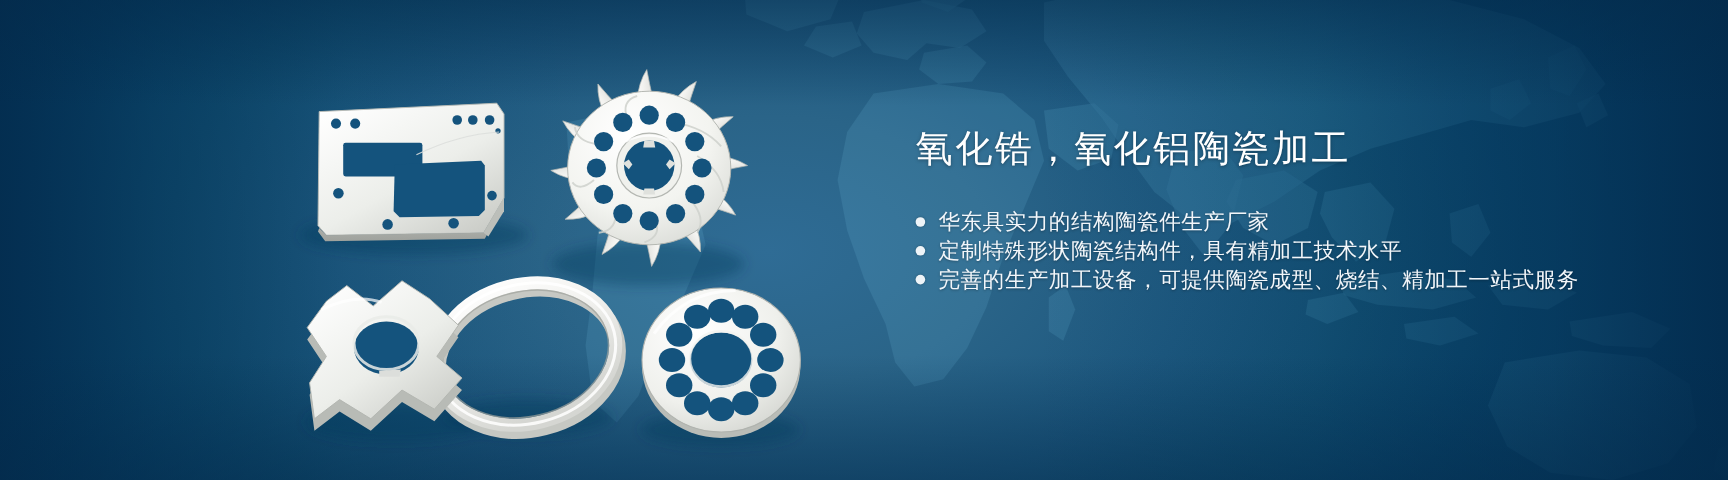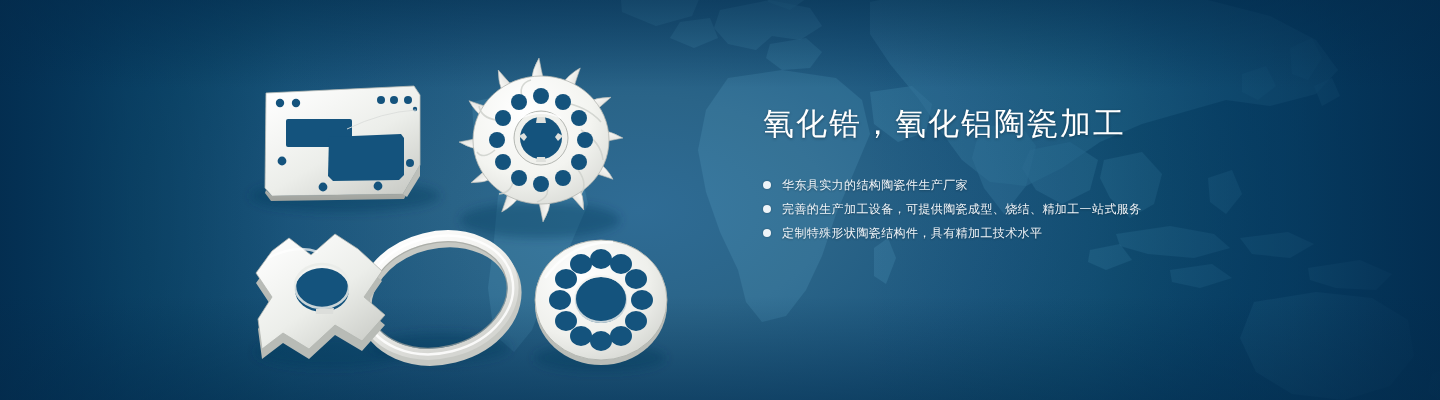--- a/index.html
+++ b/index.html
@@ -105,21 +105,21 @@
     flex: 0 0 auto;
     width: 8px;
     height: 8px;
     border-radius: 50%;
     background: #eef4f8;
     margin-right: 11px;
     box-shadow: 0 0 2px rgba(0,0,0,0.3);
   }
   .bullet-text {
     color: #f2f6fa;
-    font-size: 12px;
+    font-size: 18px;
     line-height: 24px;
     letter-spacing: 0.4px;
     white-space: nowrap;
     text-shadow: 0 1px 2px rgba(0,0,0,0.30);
   }
 </style>
 </head>
 <body>
 
 <div class="banner">
@@ -382,22 +382,22 @@
   <div class="text-panel">
     <h1 class="headline">氧化锆，氧化铝陶瓷加工</h1>
 
     <ul class="bullets">
       <li class="bullet-row">
         <span class="dot"></span>
         <span class="bullet-text">华东具实力的结构陶瓷件生产厂家</span>
       </li>
       <li class="bullet-row">
         <span class="dot"></span>
-        <span class="bullet-text">完善的生产加工设备，可提供陶瓷成型、烧结、精加工一站式服务</span>
+        <span class="bullet-text">定制特殊形状陶瓷结构件，具有精加工技术水平</span>
       </li>
       <li class="bullet-row">
         <span class="dot"></span>
-        <span class="bullet-text">定制特殊形状陶瓷结构件，具有精加工技术水平</span>
+        <span class="bullet-text">完善的生产加工设备，可提供陶瓷成型、烧结、精加工一站式服务</span>
       </li>
     </ul>
   </div>
 
 </div>
 
 </body></html>

